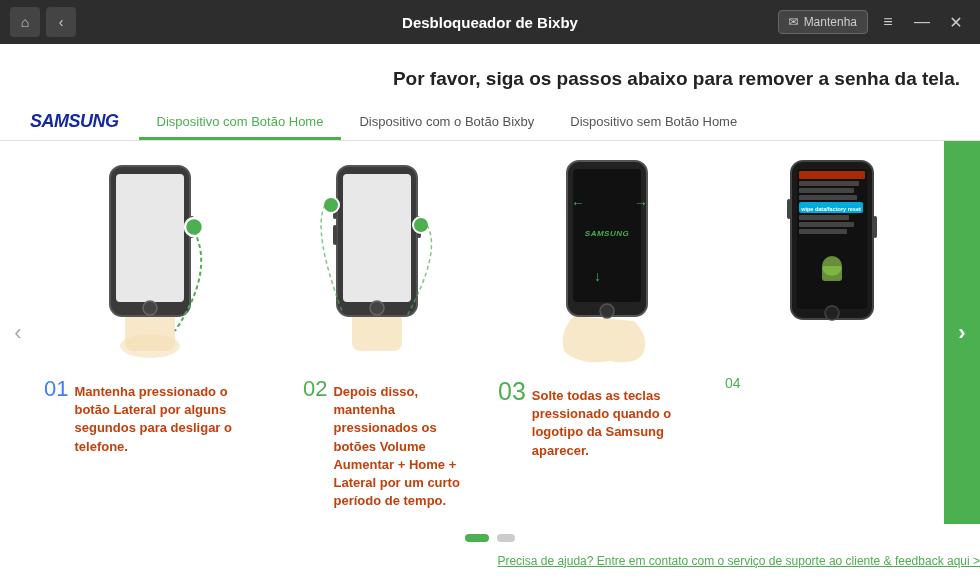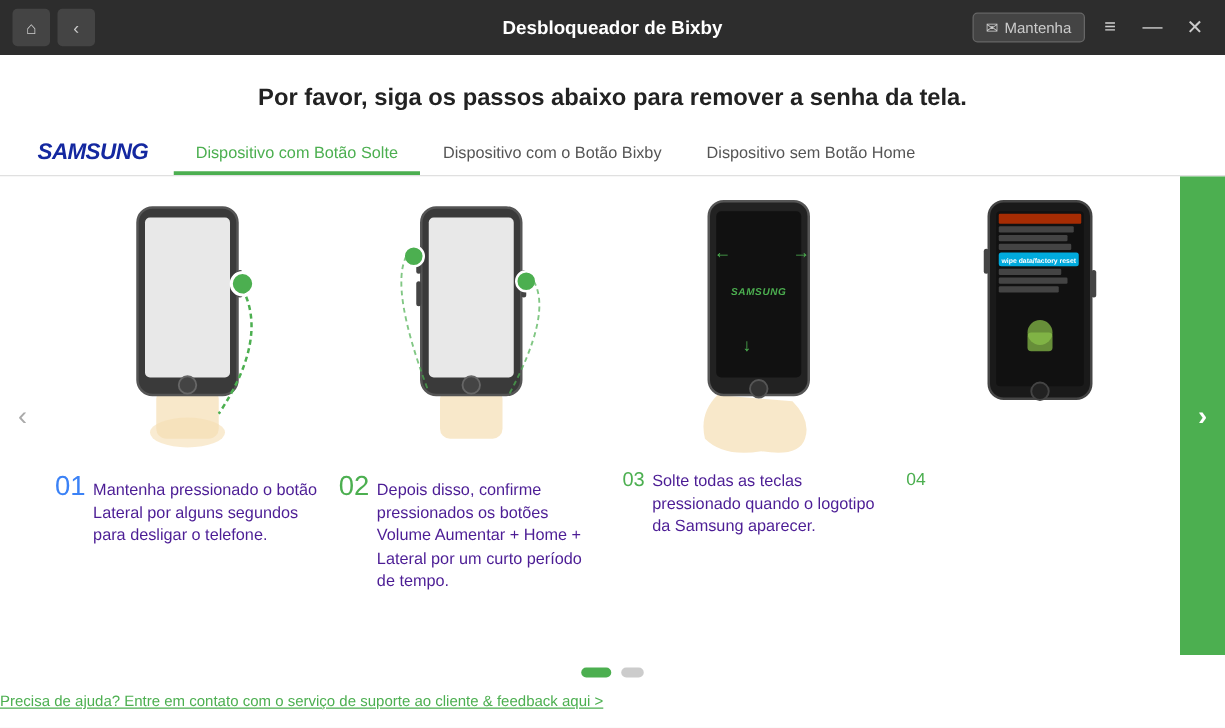--- a/index.html
+++ b/index.html
@@ -83,21 +83,21 @@
     
     .main-content {
       background: #fff;
       flex: 1;
       display: flex;
       flex-direction: column;
       overflow: hidden;
     }
 
     .page-title-section {
-      text-align: center;
+      text-align: right;
       padding: 24px 20px 16px;
     }
     .page-title {
       font-size: 19px;
       font-weight: 700;
       color: #222;
     }
 
     
     .tabs-section {
@@ -181,22 +181,22 @@
       color: #4caf50;
       display: flex;
       align-items: baseline;
       gap: 6px;
       margin-bottom: 6px;
       align-self: flex-start;
       width: 100%;
     }
     .step-number span {
       font-size: 13px;
-      color: #4c1d95;
-      font-weight: 400;
+      color: #c2410c;
+      font-weight: 700;
       line-height: 1.4;
     }
 
     
     .pagination {
       display: flex;
       justify-content: center;
       gap: 8px;
       padding: 10px 0 6px;
     }
@@ -206,21 +206,21 @@
       border-radius: 4px;
       background: #4caf50;
     }
     .dot.inactive {
       background: #ccc;
       width: 18px;
     }
 
     
     .footer-link {
-      text-align: left;
+      text-align: right;
       padding: 6px 0 14px;
       font-size: 12px;
     }
     .footer-link a {
       color: #4caf50;
       text-decoration: underline;
       cursor: pointer;
     }
 
     
@@ -252,21 +252,21 @@
 </div>
 
 <div class="main-content">
 
   <div class="page-title-section">
     <div class="page-title">Por favor, siga os passos abaixo para remover a senha da tela.</div>
   </div>
 
   <div class="tabs-section">
     <div class="samsung-logo">SAMSUNG</div>
-    <div class="tab active">Dispositivo com Botão Solte</div>
+    <div class="tab active">Dispositivo com Botão Home</div>
     <div class="tab">Dispositivo com o Botão Bixby</div>
     <div class="tab">Dispositivo sem Botão Home</div>
   </div>
 
   <div class="steps-wrapper">
 
     <div class="nav-arrow nav-arrow-left">
       <span>‹</span>
     </div>
 
@@ -318,22 +318,22 @@
 
             <circle cx="19" cy="54" r="8" fill="#4caf50" stroke="white" stroke-width="2"></circle>
 
             <circle cx="109" cy="74" r="8" fill="#4caf50" stroke="white" stroke-width="2"></circle>
 
             <path d="M 13 54 Q 0 80 30 160" stroke="#4caf50" stroke-width="1.5" fill="none" stroke-dasharray="4,3" opacity="0.7"></path>
             <path d="M 115 74 Q 130 100 95 165" stroke="#4caf50" stroke-width="1.5" fill="none" stroke-dasharray="4,3" opacity="0.7"></path>
           </svg>
         </div>
         <div class="step-number">
-          <span style="color:#4caf50; font-size:22px; font-weight:300;">02</span>
-          <span>Depois disso, confirme pressionados os botões Volume Aumentar + Home + Lateral por um curto período de tempo.</span>
+          <span style="color:#4caf50; font-size:22px; font-weight:300;margin-left:32px;">02</span>
+          <span>Depois disso, mantenha pressionados os botões Volume Aumentar + Home + Lateral por um curto período de tempo.</span>
         </div>
       </div>
 
       <div class="step">
         <div class="phone-container">
           <svg width="130" height="215" viewBox="0 0 130 215">
 
             <path d="M 35 165 Q 20 180 25 200 Q 40 215 70 210 Q 100 215 105 200 Q 110 185 95 170" fill="#f5deb3" opacity="0.7"></path>
 
             <rect x="28" y="10" width="80" height="155" rx="12" fill="#222" stroke="#555" stroke-width="2"></rect>
@@ -343,21 +343,21 @@
             <text x="68" y="85" text-anchor="middle" fill="#4caf50" font-size="8" font-weight="900" font-style="italic" letter-spacing="0.5">SAMSUNG</text>
 
             <text x="32" y="55" fill="#4caf50" font-size="14" font-weight="bold">←</text>
             <text x="95" y="55" fill="#4caf50" font-size="14" font-weight="bold">→</text>
             <text x="55" y="130" fill="#4caf50" font-size="14" font-weight="bold">↓</text>
 
             <circle cx="68" cy="160" r="7" fill="#333" stroke="#555" stroke-width="1.5"></circle>
           </svg>
         </div>
         <div class="step-number">
-          <span style="color:#4caf50; font-size:16px; font-weight:300;">03</span>
+          <span style="color:#4caf50; font-size:25px; font-weight:300;">03</span>
           <span>Solte todas as teclas pressionado quando o logotipo da Samsung aparecer.</span>
         </div>
       </div>
 
       <div class="step">
         <div class="phone-container">
           <svg width="130" height="215" viewBox="0 0 130 215">
 
             <rect x="25" y="10" width="82" height="158" rx="12" fill="#1a1a1a" stroke="#444" stroke-width="2"></rect>
 

